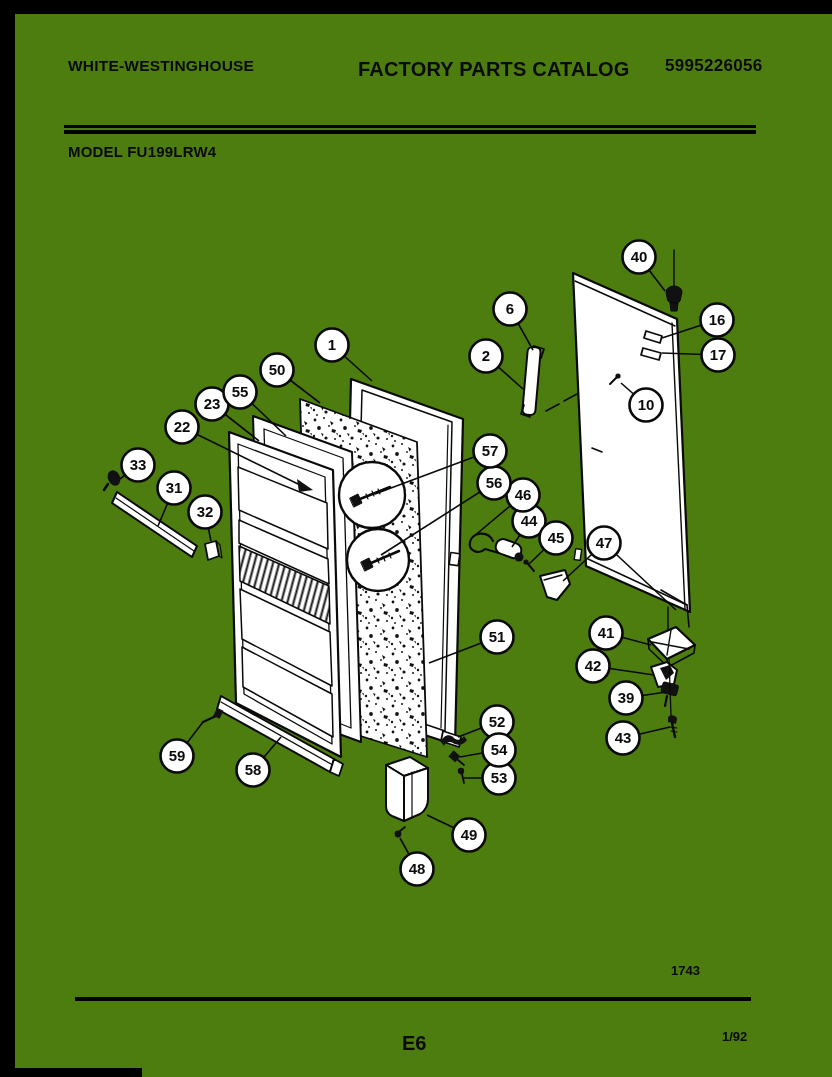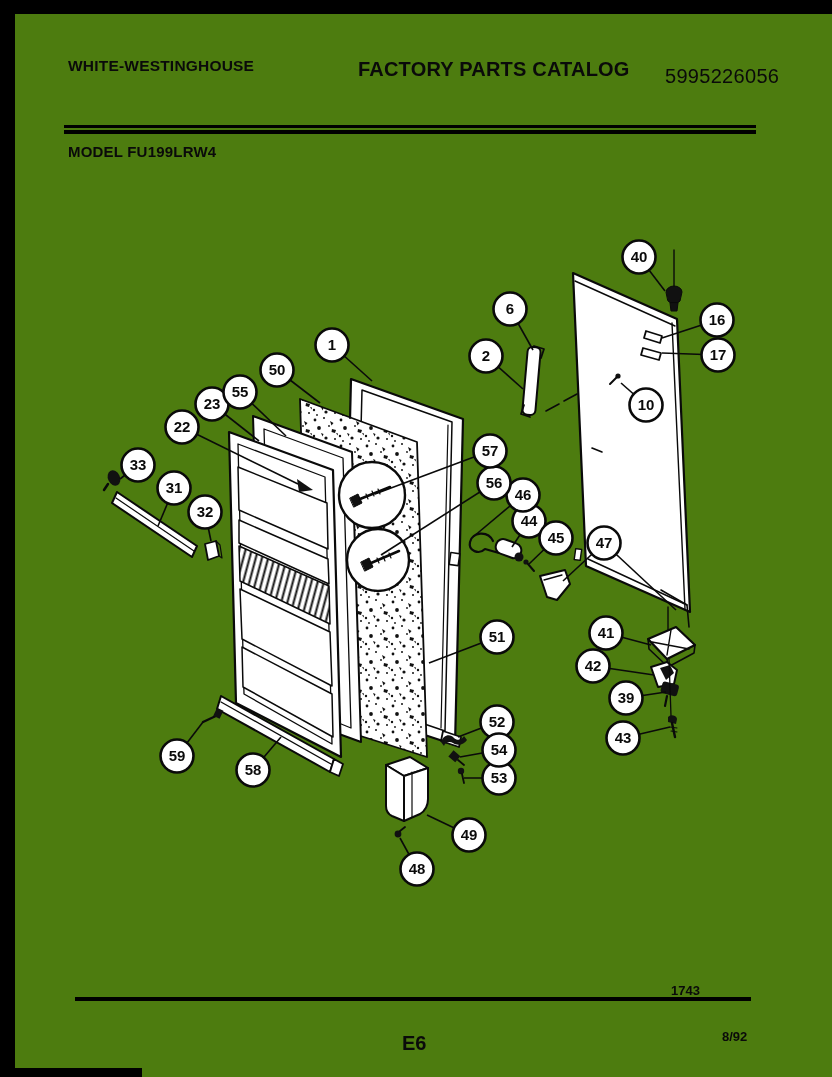--- a/index.html
+++ b/index.html
@@ -5,26 +5,26 @@
   html,body{margin:0;padding:0;background:#888;}
   .page{
     position:relative;width:832px;height:1077px;background:#4d7c0f;
     font-family:"Liberation Sans",sans-serif;color:#0a0a0a;overflow:hidden;padding-left:36px;
   }
   .border-top{position:absolute;left:0;top:0;width:832px;height:14px;background:#000;}
   .border-left{position:absolute;left:0;top:0;width:15px;height:1077px;background:#000;}
   .border-bottom{position:absolute;left:0;top:1068px;width:142px;height:9px;background:#000;}
   .brand{position:absolute;left:68px;top:55px;font-size:15.5px;font-weight:bold;line-height:21px;letter-spacing:.2px;}
   .catalog-title{position:absolute;left:358px;top:58px;font-size:20px;font-weight:bold;letter-spacing:.2px;}
-  .pub-number{position:absolute;left:665px;top:65px;font-size:20px;font-weight:normal;letter-spacing:.3px;}
+  .pub-number{position:absolute;left:665px;top:56px;font-size:17px;font-weight:bold;letter-spacing:.3px;}
   .rule{position:absolute;background:#000;}
   .rule-a{left:64px;top:125px;width:692px;height:2.5px;}
   .rule-b{left:64px;top:130px;width:692px;height:3.5px;}
   .model{position:absolute;left:68px;top:143px;font-size:15px;font-weight:bold;letter-spacing:.2px;text-align:right;}
-  .fig-num{position:absolute;left:671px;top:963px;font-size:13px;font-weight:bold;margin-top:20px;}
+  .fig-num{position:absolute;left:671px;top:963px;font-size:13px;font-weight:bold;}
   .rule-footer{left:75px;top:997px;width:676px;height:4px;}
   .page-code{position:absolute;left:402px;top:1032px;font-size:20px;font-weight:bold;}
   .date-code{position:absolute;left:722px;top:1029px;font-size:13px;font-weight:bold;}
   #diagram-svg{position:absolute;left:0;top:0;}
   .leader{stroke:#0a0a0a;stroke-width:1.6;fill:none;}
   .balloon{fill:#fff;stroke:#0a0a0a;stroke-width:2.6;}
   .balloon-num{font-family:"Liberation Sans",sans-serif;font-size:15px;font-weight:bold;fill:#0a0a0a;text-anchor:middle;}
 </style>
 </head>
 <body>
@@ -374,14 +374,14 @@
         <g>
           <circle cx="177" cy="756" r="16.5" class="balloon"></circle>
           <text x="177" y="756" dy="0.36em" class="balloon-num">59</text>
         </g>
       </g>
   </svg>
 
   <div class="fig-num">1743</div>
   <div class="rule rule-footer"></div>
   <div class="page-code">E6</div>
-  <div class="date-code">8/92</div>
+  <div class="date-code">1/92</div>
 </div>
 
 </body></html>

